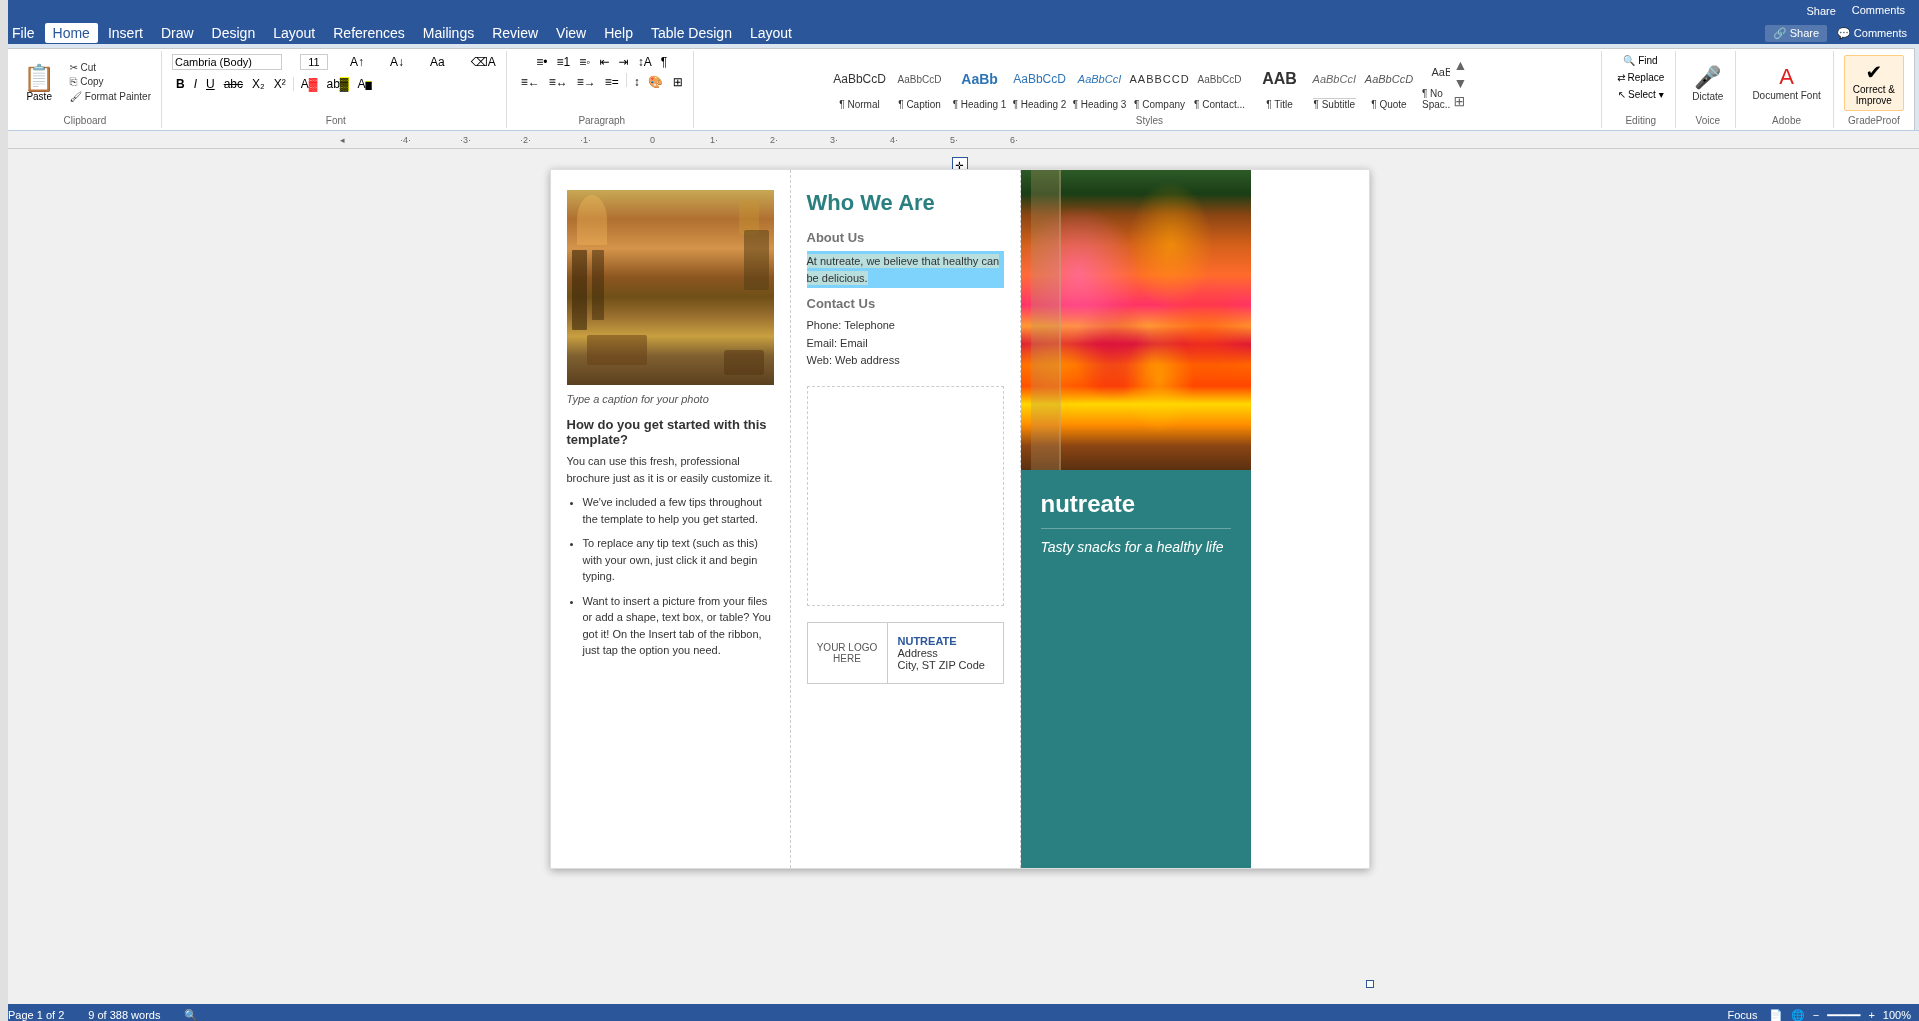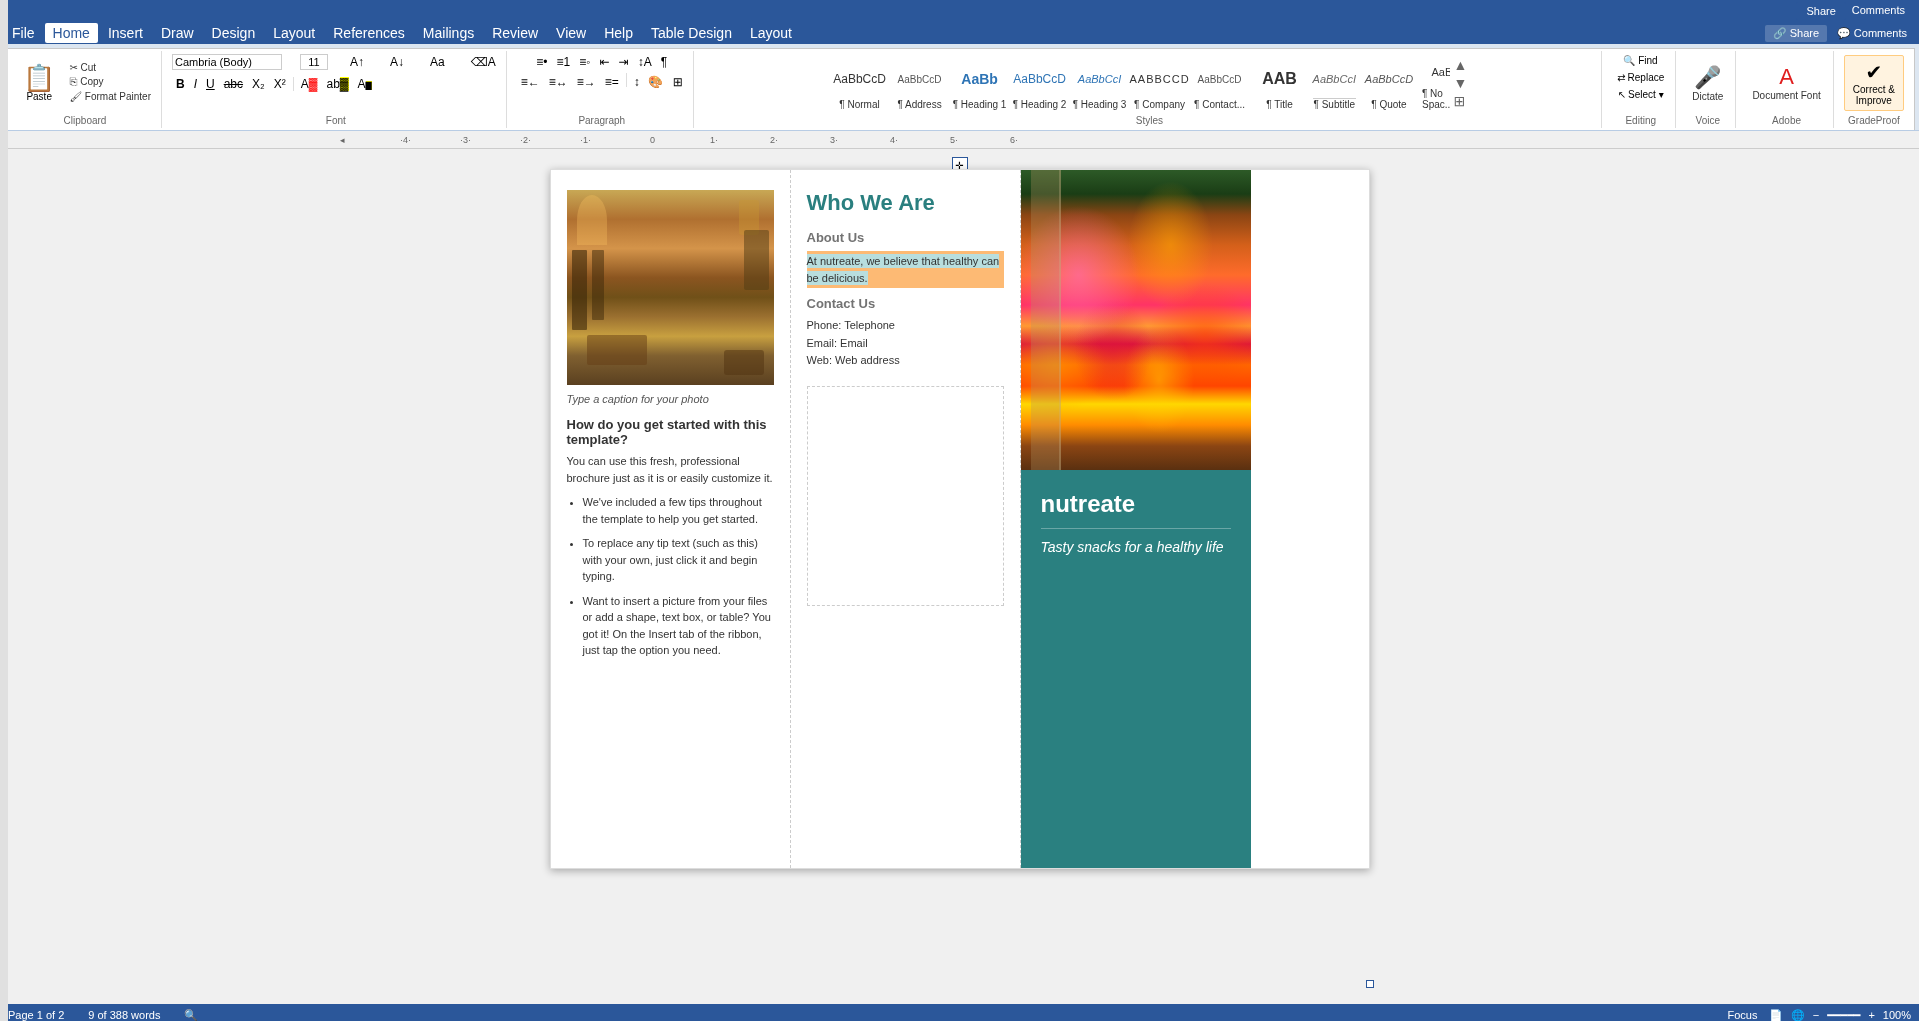--- a/index.html
+++ b/index.html
@@ -269,21 +269,21 @@
       color: #2a7f7f;
       margin-bottom: 14px;
     }
     .section-title {
       font-size: 13px;
       font-weight: bold;
       color: #737373;
       margin-bottom: 6px;
     }
     .highlighted-text {
-      background: #fdba74;
+      background: #7dd3fc;
       font-size: 11px;
       color: #333;
       line-height: 1.5;
       margin-bottom: 8px;
       padding: 2px 0;
     }
     .contact-line {
       font-size: 11px;
       color: #333;
       line-height: 1.6;
@@ -568,21 +568,21 @@
       <div class="ribbon-group-content" style="overflow:hidden;flex:1;">
         <div class="styles-scroll">
 
           <div class="style-item">
             <div class="style-preview" style="font-size:12px;color:#333;">AaBbCcD</div>
             <div class="style-label">¶ Normal</div>
           </div>
 
           <div class="style-item">
             <div class="style-preview" style="font-size:10px;color:#555;">AaBbCcD</div>
-            <div class="style-label">¶ Address</div>
+            <div class="style-label">¶ Caption</div>
           </div>
 
           <div class="style-item">
             <div class="style-preview" style="font-size:14px;color:#2e74b5;font-weight:bold;">AaBb</div>
             <div class="style-label">¶ Heading 1</div>
           </div>
 
           <div class="style-item">
             <div class="style-preview" style="font-size:12px;color:#2e74b5;">AaBbCcD</div>
             <div class="style-label">¶ Heading 2</div>
@@ -742,20 +742,30 @@
           <span style="background:#b8dede;padding:1px 0;">At nutreate, we believe that healthy can be delicious.</span>
         </p>
 
         <p class="section-title">Contact Us</p>
         <p class="contact-line">Phone: Telephone</p>
         <p class="contact-line">Email: Email</p>
         <p class="contact-line">Web: Web address</p>
 
         <div style="border:1px dashed #ccc;height:220px;margin:16px 0;"></div>
 
+        <div style="margin-top:auto;">
+          <div class="logo-contact-row">
+            <div class="logo-box">YOUR LOGO HERE</div>
+            <div class="contact-box">
+              <div>NUTREATE</div>
+              <div class="addr">Address</div>
+              <div class="addr">City, ST ZIP Code</div>
+            </div>
+          </div>
+        </div>
       </div>
 
       <div class="col-right">
 
         <div class="flower-img">
 
           <div style="position:absolute;inset:0;background:linear-gradient(180deg,#2d5a27 0%,#1a3d15 8%,#8B4513 15%,#d4601a 25%,#ff6b2b 35%,#ff3366 45%,#ff9933 52%,#dc143c 58%,#ff6600 65%,#ff4500 72%,#ffd700 78%,#ff8c00 85%,#8B4513 92%,#5a3010 100%);"></div>
           <div style="position:absolute;inset:0;background:radial-gradient(ellipse at 25% 35%,rgba(255,105,180,0.7) 0%,transparent 25%),radial-gradient(ellipse at 65% 25%,rgba(255,165,0,0.6) 0%,transparent 20%),radial-gradient(ellipse at 80% 55%,rgba(255,69,0,0.6) 0%,transparent 22%),radial-gradient(ellipse at 40% 60%,rgba(220,20,60,0.5) 0%,transparent 20%),radial-gradient(ellipse at 60% 70%,rgba(255,215,0,0.5) 0%,transparent 18%),radial-gradient(ellipse at 15% 65%,rgba(255,165,0,0.5) 0%,transparent 18%);"></div>
 
           <div style="position:absolute;left:10px;top:0;bottom:0;width:30px;background:rgba(180,150,100,0.3);border-right:2px solid rgba(200,180,140,0.3);"></div>

